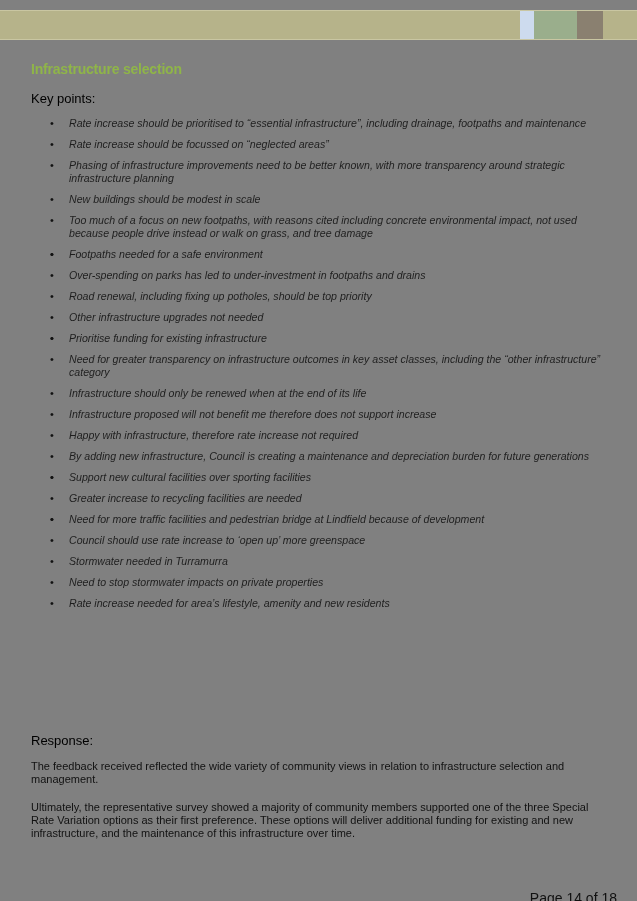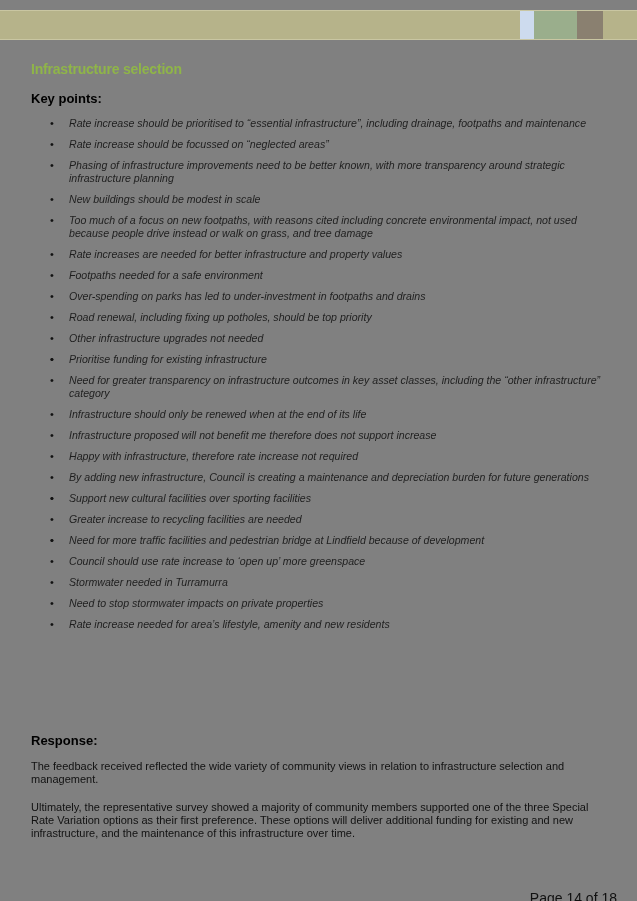--- a/index.html
+++ b/index.html
@@ -41,21 +41,21 @@
       top: 61px;
       font-size: 14px;
       font-weight: bold;
       color: #8fb548;
       letter-spacing: -0.2px;
     }
     .subhead {
       position: absolute;
       left: 31px;
       font-size: 13px;
-      font-weight: bold;
+      font-weight: normal;
       color: #000;
     }
     .kp { top: 91px; }
     .resp { top: 733px; }
 
     ul.points {
       position: absolute;
       left: 0;
       top: 117px;
       width: 637px;
@@ -113,21 +113,21 @@
 <div class="title">Infrastructure selection</div>
 
 <div class="subhead kp">Key points:</div>
 
 <ul class="points">
   <li><span class="bullet">•</span><span>Rate increase should be prioritised to “essential infrastructure”, including drainage, footpaths and maintenance</span></li>
   <li><span class="bullet">•</span><span>Rate increase should be focussed on “neglected areas”</span></li>
   <li><span class="bullet">•</span><span>Phasing of infrastructure improvements need to be better known, with more transparency around strategic infrastructure planning</span></li>
   <li><span class="bullet">•</span><span>New buildings should be modest in scale</span></li>
   <li><span class="bullet">•</span><span>Too much of a focus on new footpaths, with reasons cited including concrete environmental impact, not used because people drive instead or walk on grass, and tree damage</span></li>
-  <li><span class="bullet">•</span><span>Rate increases are needed for better infrastructure and property values</span></li>
+  <li><span class="bullet">•</span></li>
   <li><span class="bullet">•</span><span>Footpaths needed for a safe environment</span></li>
   <li><span class="bullet">•</span><span>Over-spending on parks has led to under-investment in footpaths and drains</span></li>
   <li><span class="bullet">•</span><span>Road renewal, including fixing up potholes, should be top priority</span></li>
   <li><span class="bullet">•</span><span>Other infrastructure upgrades not needed</span></li>
   <li><span class="bullet">•</span></li>
   <li><span class="bullet">•</span><span>Prioritise funding for existing infrastructure</span></li>
   <li><span class="bullet">•</span><span>Need for greater transparency on infrastructure outcomes in key asset classes, including the “other infrastructure” category</span></li>
   <li><span class="bullet">•</span><span>Infrastructure should only be renewed when at the end of its life</span></li>
   <li><span class="bullet">•</span><span>Infrastructure proposed will not benefit me therefore does not support increase</span></li>
   <li><span class="bullet">•</span><span>Happy with infrastructure, therefore rate increase not required</span></li>

